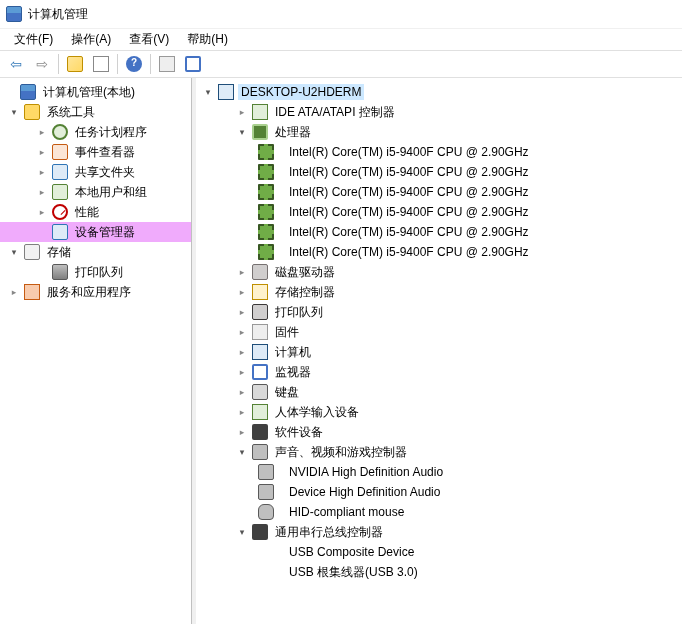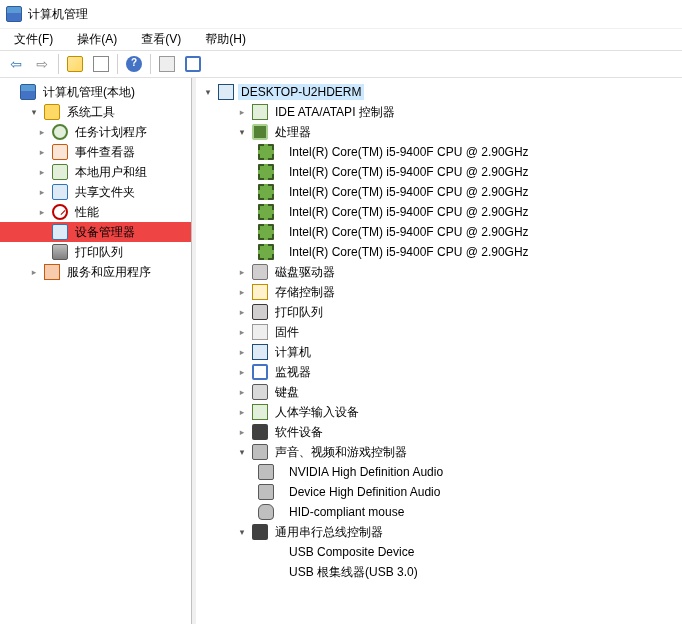--- a/index.html
+++ b/index.html
@@ -1,30 +1,30 @@
 <!DOCTYPE html>
 <html><head>
 <meta charset="utf-8">
 <style>
 * { margin:0; padding:0; box-sizing:border-box; }
 body { font-family:"Microsoft YaHei","Segoe UI",Tahoma,sans-serif; font-size:12px; color:#000; background:#fff; width:682px; height:624px; overflow:hidden; }
 .titlebar { height:28px; display:flex; align-items:center; padding:0 6px; gap:6px; background:#fff; }
 .titlebar .icn { width:16px; height:16px; }
-.menubar { height:22px; display:flex; align-items:center; padding:0 6px; gap:8px; background:#fff; border-top:1px solid #f0f0f0; }
+.menubar { height:22px; display:flex; align-items:center; padding:0 6px; gap:2px; background:#fff; border-top:1px solid #f0f0f0; }
 .menubar .mi { padding:2px 8px; cursor:default; }
 .toolbar { height:28px; display:flex; align-items:center; padding:0 4px; gap:2px; border-top:1px solid #e0e0e0; border-bottom:1px solid #e0e0e0; background:#fff; }
 .tbtn { width:24px; height:22px; display:flex; align-items:center; justify-content:center; cursor:default; }
 .tsep { width:1px; height:20px; background:#d0d0d0; margin:0 2px; }
 .workspace { display:flex; height:calc(624px - 28px - 22px - 28px);justify-content:center; }
 .leftpane { width:192px; border-right:1px solid #c0c0c0; overflow:auto; padding:4px 0; }
 .rightpane { flex:1; overflow:auto; padding:4px 0; border-left:4px solid #f0f0f0; }
 .tree ul { list-style:none; }
 .tree li { white-space:nowrap; }
 .row { display:flex; align-items:center; height:20px; gap:4px; padding-right:8px; }
-.row.sel { background:#ef4444; }
+.row.sel { background:#f0abfc; }
 .row.hl .lbl { background:#cce8ff; }
 .arrow { width:12px; text-align:center; font-size:9px; color:#666; user-select:none; }
 .arrow.open::before { content:"▾"; color:#555; }
 .arrow.closed::before { content:"▸"; color:#888; }
 .arrow.none::before { content:""; }
 .icn { display:inline-block; width:16px; height:16px; }
 .lbl { padding:1px 3px; }
 
 .i-computer{background:linear-gradient(#5b9bd5 40%,#4472c4 40%);border:1px solid #2e5c9a;border-radius:2px;}
 .i-monitor{background:#fff;border:2px solid #4472c4;border-radius:2px;position:relative;}
@@ -52,21 +52,21 @@
 .i-firmware{background:#eee;border:1px solid #999;}
 .i-pc{background:#deebf7;border:1px solid #1f4e79;}
 .i-kb{background:#d9d9d9;border:1px solid #595959;border-radius:2px;}
 .i-hid{background:#e2efda;border:1px solid #548235;}
 .i-soft{background:#404040;border-radius:2px;}
 .i-speaker{background:#bfbfbf;border:1px solid #595959;border-radius:2px;position:relative;}
 .i-mouse{background:#bfbfbf;border:1px solid #595959;border-radius:6px 6px 4px 4px;}
 .i-usb{width:6px;height:14px;background:#404040;margin:1px auto;border-radius:1px;position:relative;}
 .i-usb-ctrl{background:#404040;border-radius:2px;}
 .i-services{background:#f8cbad;border:1px solid #c55a11;}
-.pad0{padding-left:4px;} .pad1{padding-left:28px;} .pad2{padding-left:36px;}
+.pad0{padding-left:4px;} .pad1{padding-left:8px;} .pad2{padding-left:36px;}
 .rp0{padding-left:6px;} .rp1{padding-left:40px;} .rp2{padding-left:38px;gap:12px;}
 </style>
 </head>
 <body>
 
 <div class="titlebar">
   <span class="icn i-computer"></span>
   <span>计算机管理</span>
 </div>
 
@@ -132,48 +132,53 @@
               <li>
                   <div class="row pad2">
                     <span class="arrow closed"></span>
                     <span class="icn i-event"></span>
                     <span class="lbl">事件查看器</span>
                   </div>
                 </li>
               <li>
                   <div class="row pad2">
                     <span class="arrow closed"></span>
+                    <span class="icn i-share"></span>
+                    <span class="lbl">共享文件夹</span>
+                  </div>
+                </li>
+              <li>
+                  <div class="row pad2">
+                    <span class="arrow closed"></span>
                     <span class="icn i-users"></span>
                     <span class="lbl">本地用户和组</span>
                   </div>
                 </li>
               <li>
                   <div class="row pad2">
                     <span class="arrow closed"></span>
-                    <span class="icn i-share"></span>
-                    <span class="lbl">共享文件夹</span>
-                  </div>
-                </li>
-              <li>
-                  <div class="row pad2">
-                    <span class="arrow closed"></span>
                     <span class="icn i-perf"></span>
                     <span class="lbl">性能</span>
                   </div>
                 </li>
               <li>
                   <div class="row pad2 sel">
                     <span class="arrow none"></span>
                     <span class="icn i-device"></span>
                     <span class="lbl">设备管理器</span>
                   </div>
                 </li>
             </ul>
           </li>
           <li>
+            <div class="row pad1">
+              <span class="arrow open"></span>
+              <span class="icn i-storage"></span>
+              <span class="lbl">存储</span>
+            </div>
             <ul>
               <li>
                   <div class="row pad2">
                     <span class="arrow none"></span>
                     <span class="icn i-disk"></span>
                     <span class="lbl">打印队列</span>
                   </div>
                 </li>
             </ul>
           </li>

